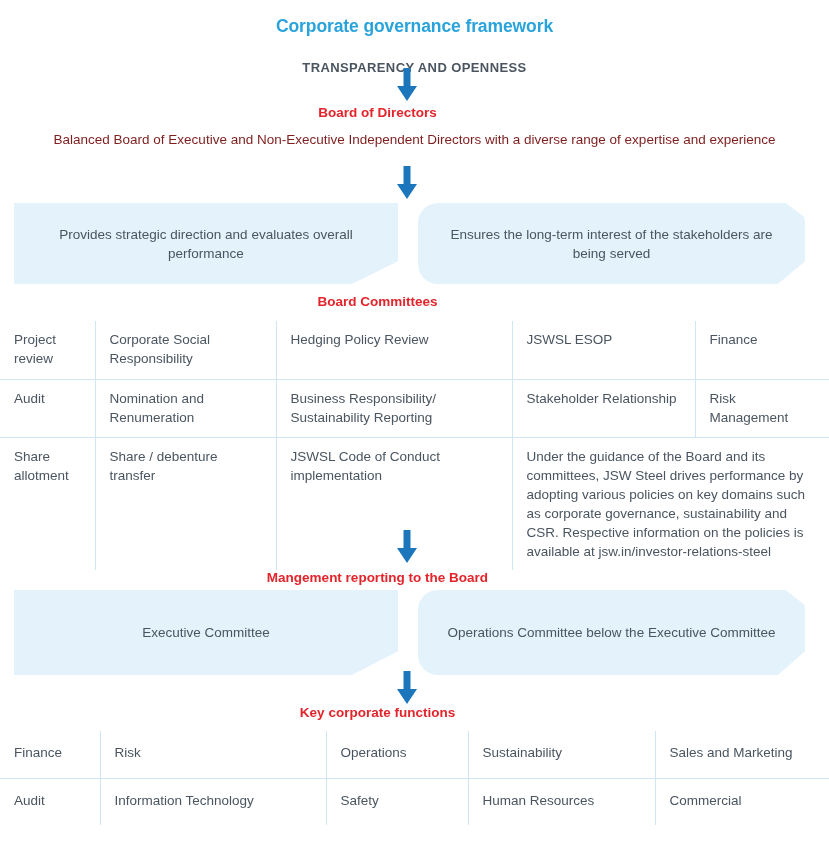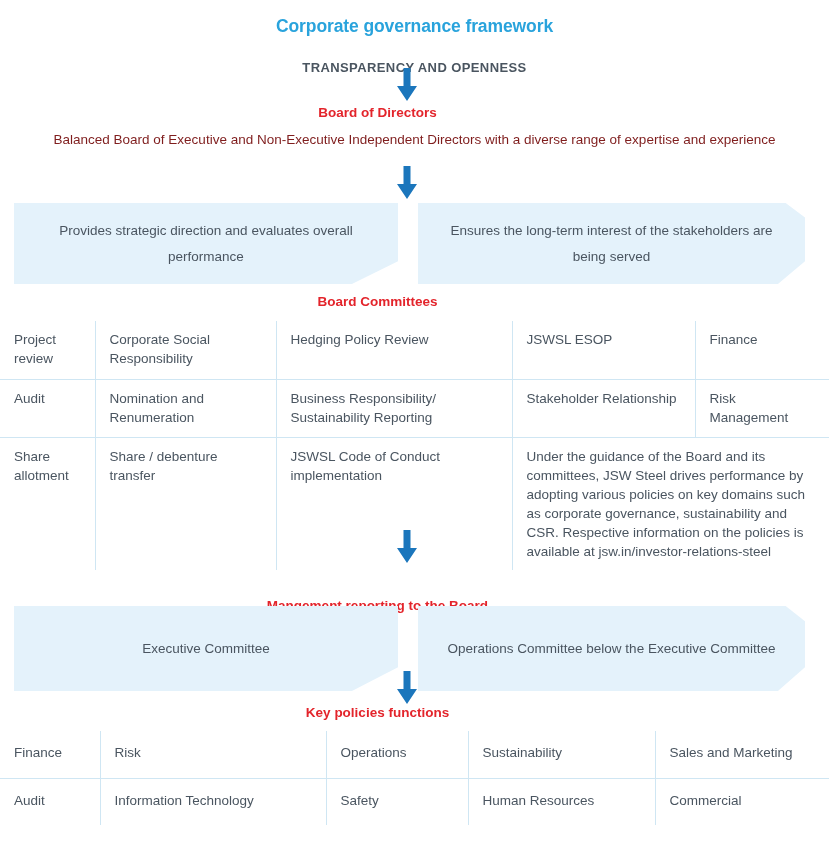--- a/index.html
+++ b/index.html
@@ -47,21 +47,21 @@
     position: absolute;
     width: 755px;
     left: 0;
     text-align: center;
     font-size: 13.5px;
     font-weight: bold;
     color: #e3242b;
   }
   .rh-board     { top: 105px; }
   .rh-committees{ top: 294px; }
-  .rh-mgmt      { top: 598px; }
+  .rh-mgmt      { top: 570px; }
   .rh-keyfn     { top: 705px; }
 
   .board-desc {
     position: absolute;
     left: 0; top: 130px;
     width: 829px;
     text-align: center;
     font-size: 13.5px;
     line-height: 20px;
     color: #7f1d1d;
@@ -81,38 +81,39 @@
 
   
   .banner {
     position: absolute;
     background: #e4f2fb;
     display: flex;
     align-items: center;
     justify-content: center;
     text-align: center;
     font-size: 13.5px;
-    line-height: 26px;
+    line-height: 19px;
     color: #4a5560;
     padding: 0 20px;
   }
   
   .banner-left {
     left: 14px;
     width: 384px;
     clip-path: polygon(0 0, 100% 0, 100% 72%, 88% 100%, 0 100%);
   }
   
   .banner-right {
     left: 418px;
     width: 387px;
     clip-path: polygon(0 0, 95% 0, 100% 18%, 100% 72%, 93% 100%, 0 100%);
+    border-radius: 20px;
   }
   .row-a { top: 203px; height: 81px; }
-  .row-b { top: 590px; height: 85px; margin-top: 16px; }
+  .row-b { top: 590px; height: 85px; }
 
   
   .tbl {
     position: absolute;
     left: 0;
     width: 829px;
   }
   .tbl-committees { top: 321px; }
   .tbl-keyfn      { top: 731px; }
 
@@ -231,21 +232,21 @@
 
   <div class="banner banner-left row-b">Executive Committee</div>
   <div class="banner banner-right row-b">Operations Committee below the Executive Committee</div>
 
   <div class="arrow a4">
     <svg viewBox="0 0 26 34" xmlns="http://www.w3.org/2000/svg">
       <path d="M9.5 0 h7 v18 h6.5 L13 33 L3 18 h6.5 Z" fill="#1b76bc"></path>
     </svg>
   </div>
 
-  <div class="red-heading rh-keyfn">Key policies functions</div>
+  <div class="red-heading rh-keyfn">Key corporate functions</div>
 
   <div class="tbl tbl-keyfn">
     <table>
       <colgroup>
         <col class="k1">
           <col class="k2">
           <col class="k3">
           <col class="k4">
           <col class="k5">
       </colgroup>

